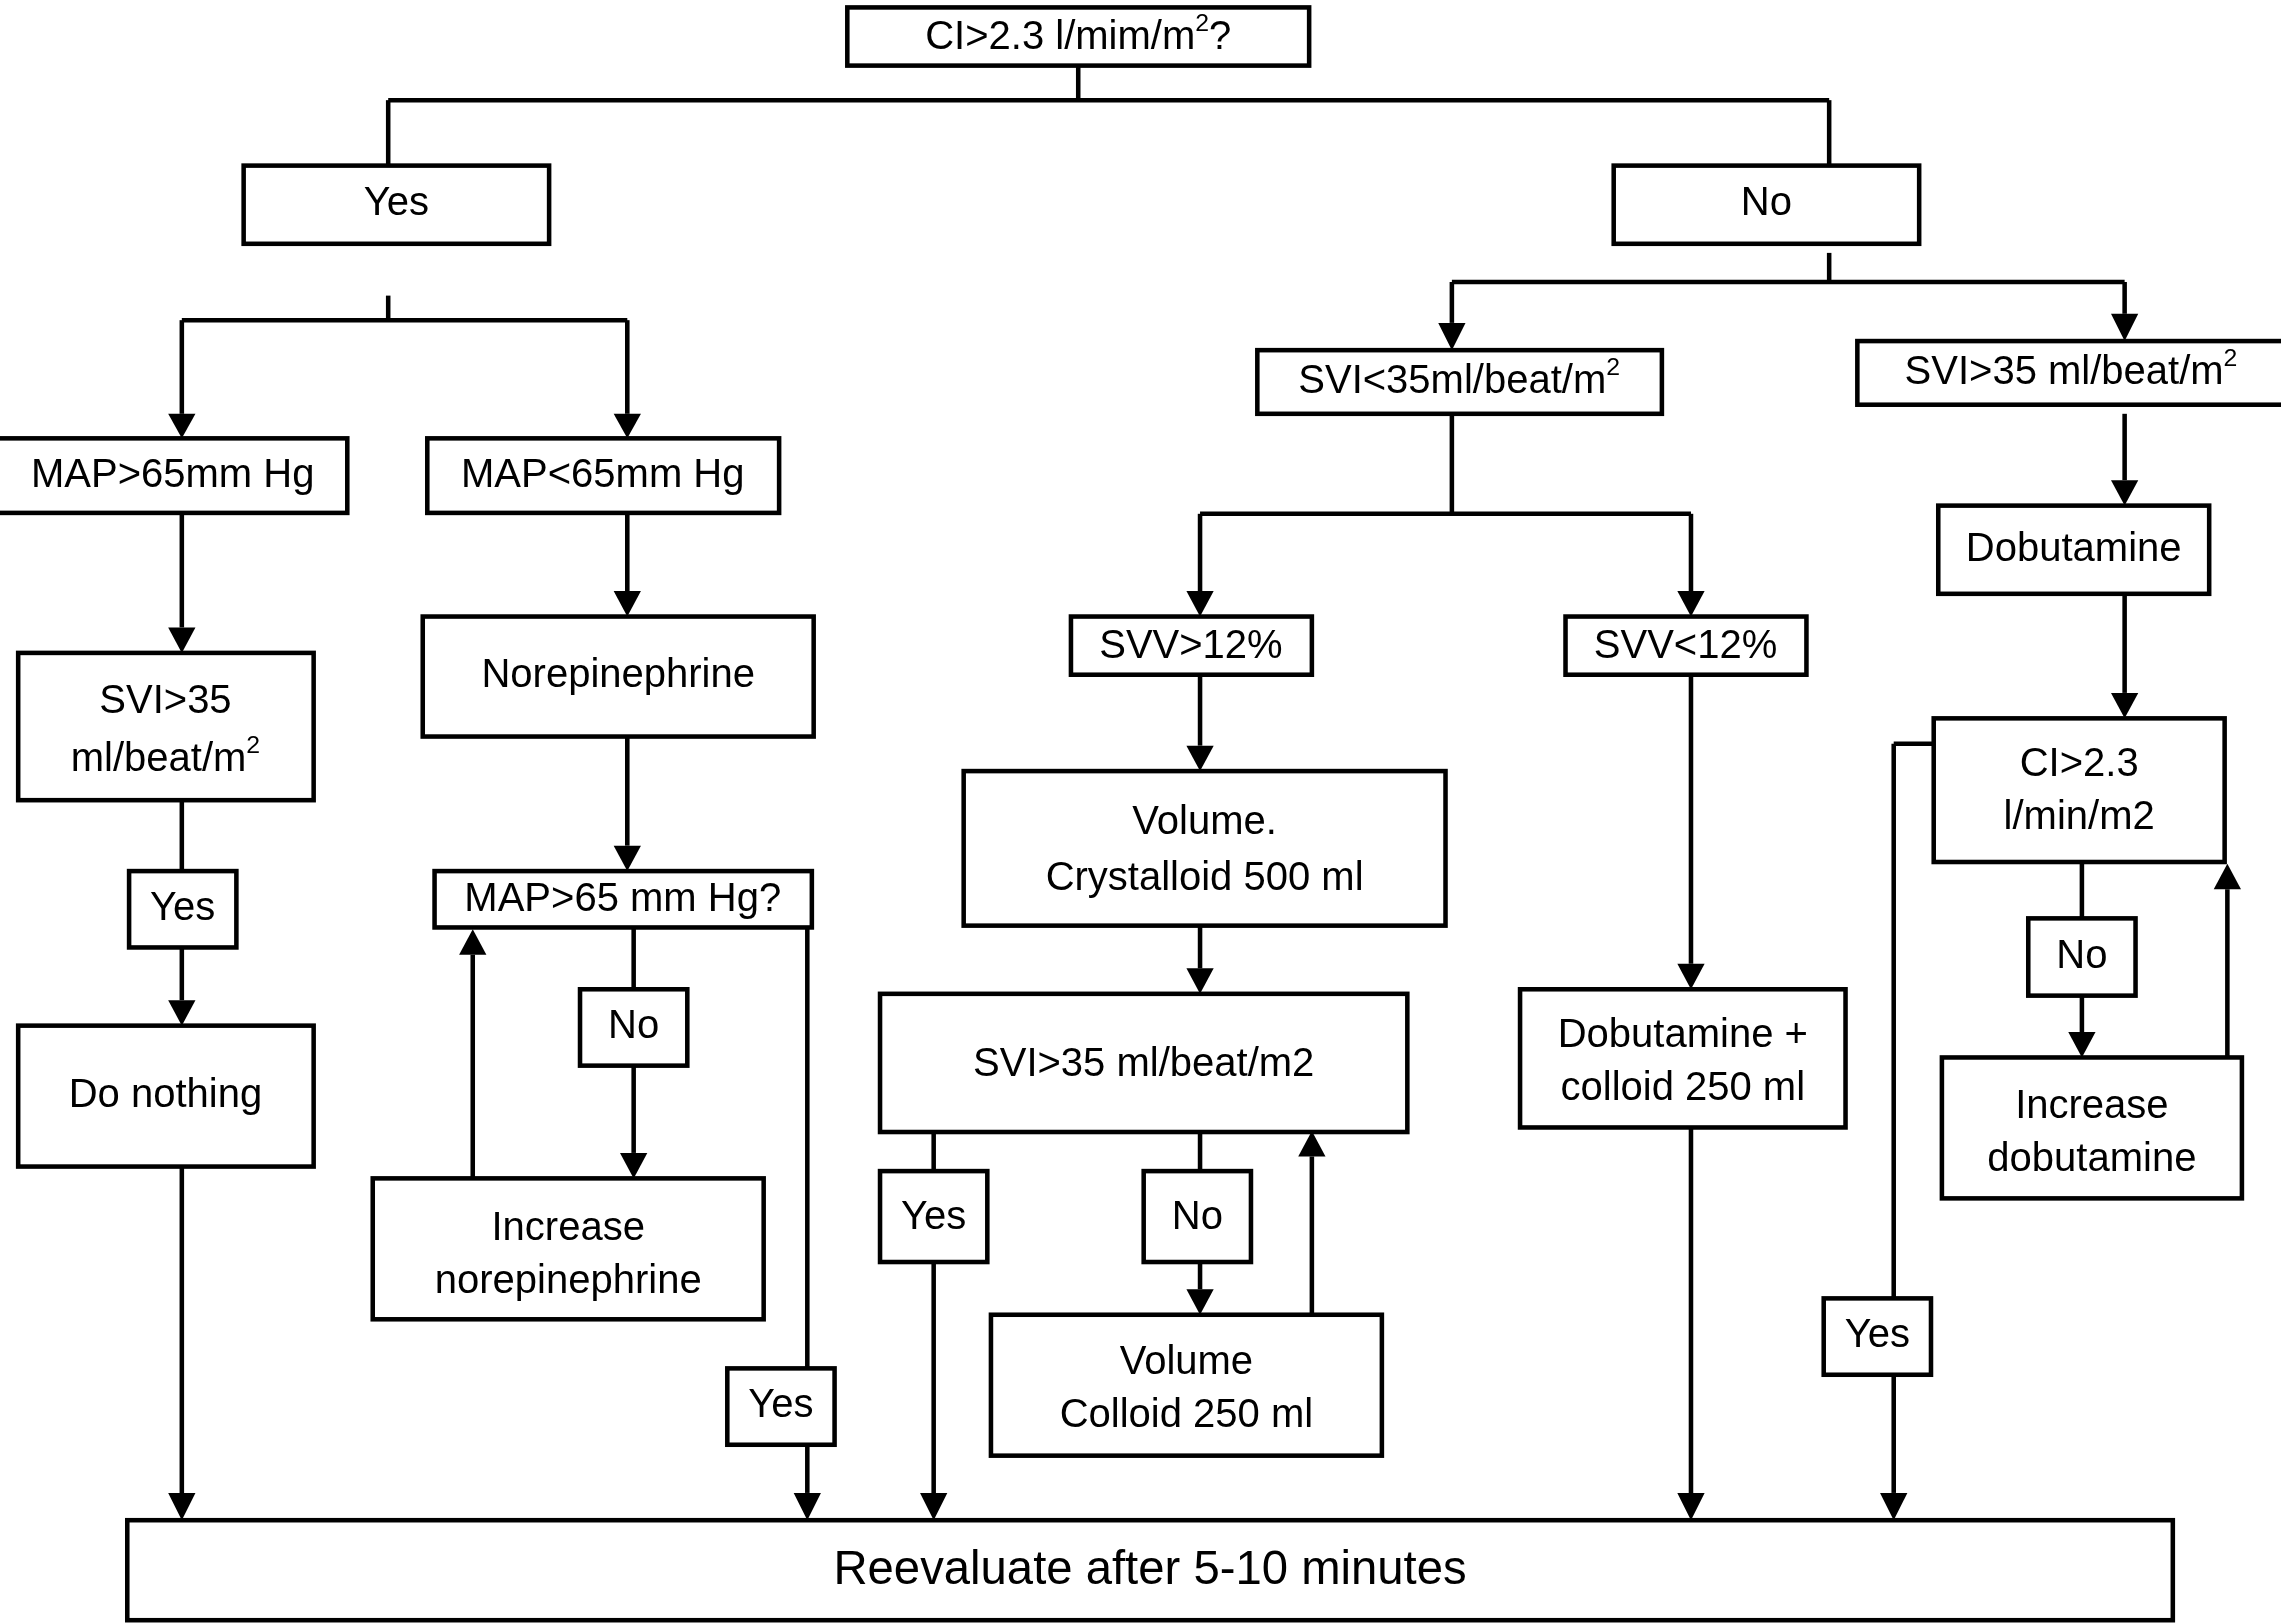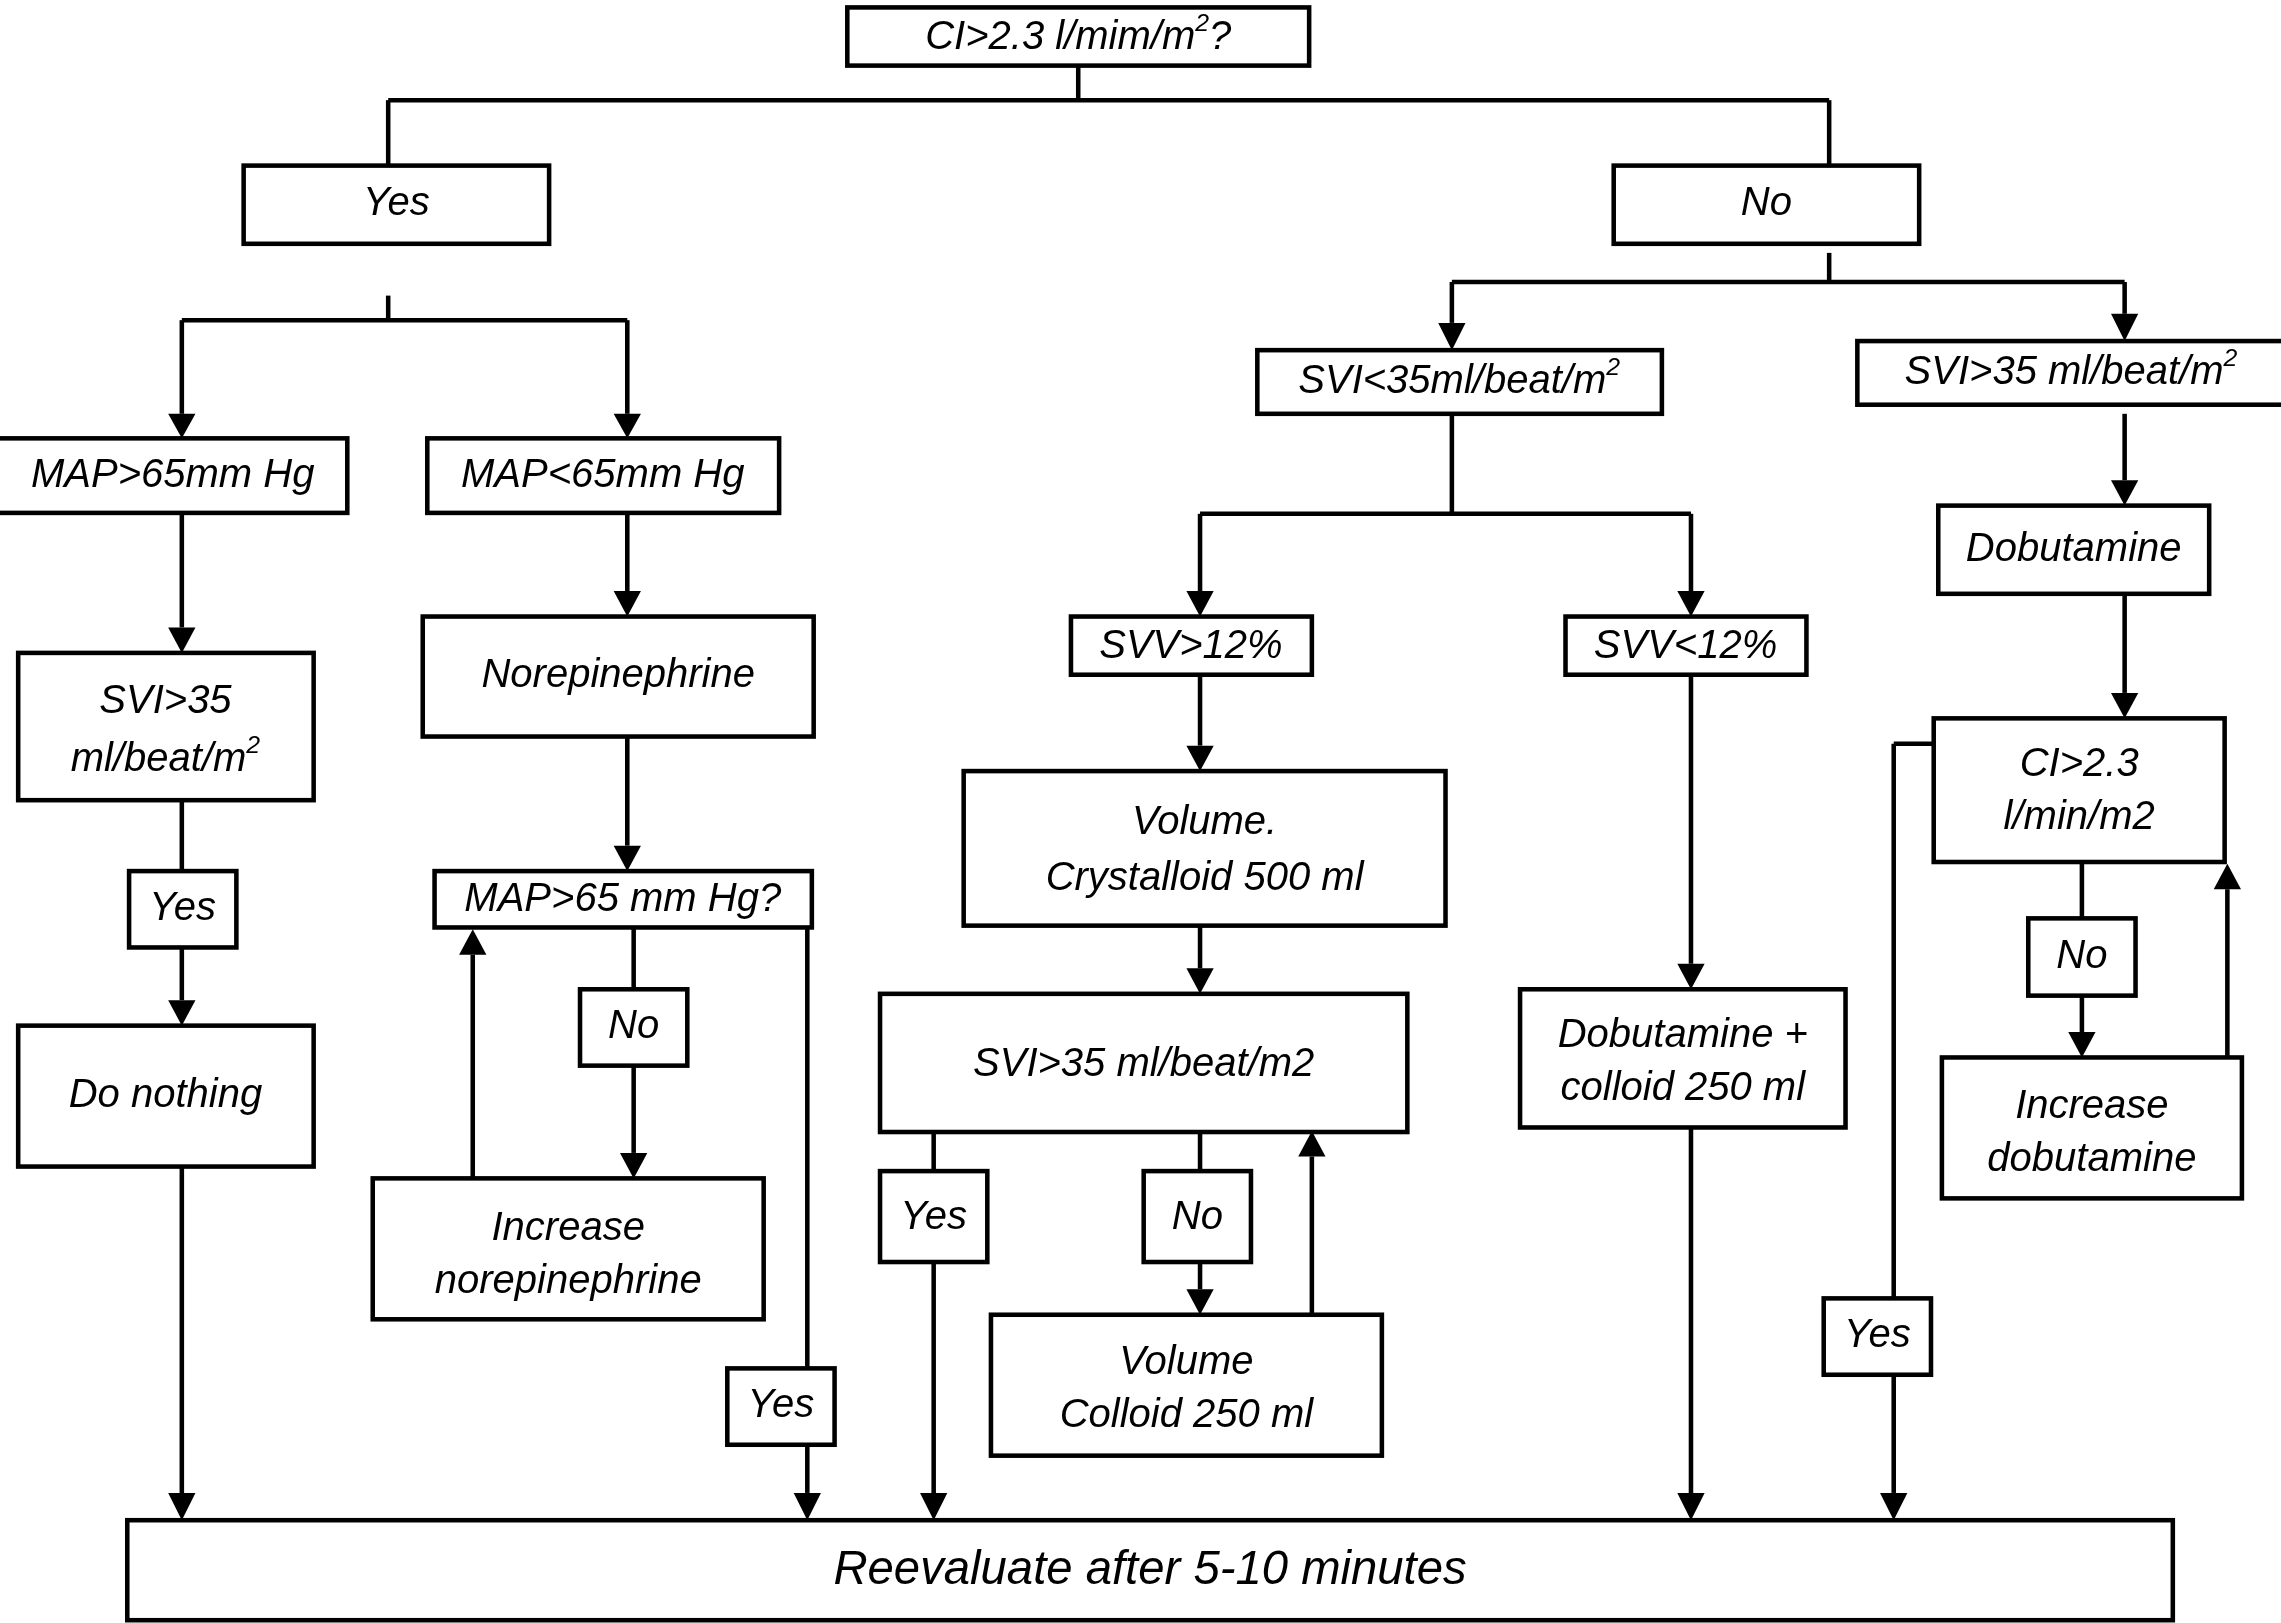--- a/index.html
+++ b/index.html
@@ -6,21 +6,20 @@
     margin: 0;
     padding: 0;
     background: #ffffff;
   }
   #chart-root {
     position: relative;
     width: 1963px;
     height: 1624px;
     background: #ffffff;
     font-family: "Liberation Sans", sans-serif;
-    font-style: italic;
   }
   svg.flow {
     position: absolute;
     top: 0;
     left: 0;
     width: 2281px;
     height: 1624px;
   }
   .nodebox {
     fill: #ffffff;

